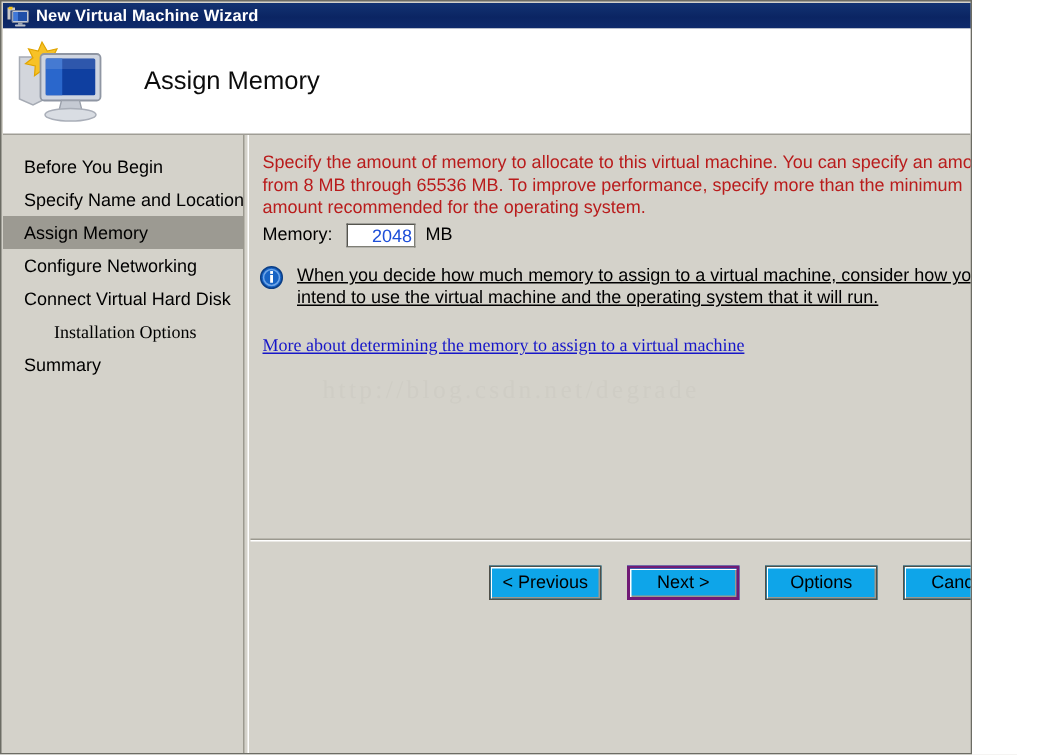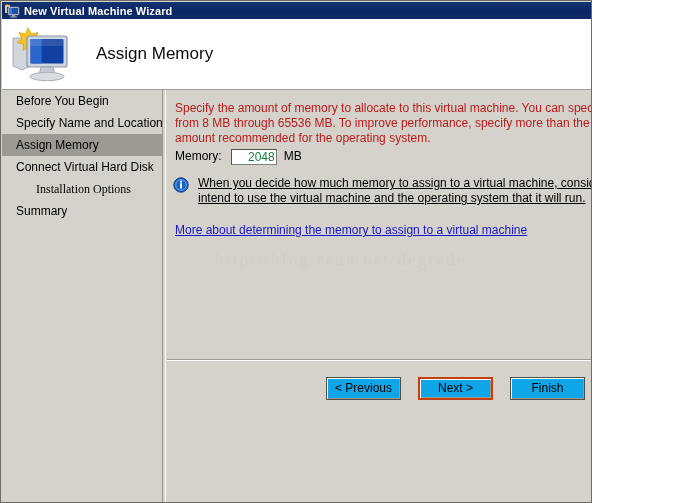--- a/index.html
+++ b/index.html
@@ -5,21 +5,21 @@
   html, body {
     margin: 0;
     padding: 0;
     background: #ffffff;
   }
   body {
     font-family: "Liberation Sans", sans-serif;
   }
   #window {
     position: relative;
-    width: 592px;
+    width: 648px;
     height: 503px;
     box-sizing: border-box;
     border: 1px solid #6c6c64;
     background: #d4d2ca;
     overflow: hidden;
   }
 
   
   #titlebar {
     position: absolute;
@@ -81,21 +81,21 @@
     margin-left: 22px;
     font-family: "Liberation Sans", sans-serif;
   }
 
   
   #sidebar {
     position: absolute;
     left: 1px; top: 89px;
     width: 160px; height: 404px;
     background: #d4d2ca;
-    padding-top: 0;
+    padding-top: 10px;
     box-sizing: border-box;
   }
   .nav-item {
     height: 22px;
     line-height: 22px;
     font-size: 12px;
     color: #000000;
     padding-left: 14px;
     white-space: nowrap;
     cursor: default;
@@ -146,21 +146,21 @@
     height: 16px;
     box-sizing: border-box;
     border: 1px solid #7f7f76;
     border-top-color: #55554e;
     border-left-color: #55554e;
     background: #ffffff;
     font-family: "Liberation Sans", sans-serif;
     font-size: 12px;
     text-align: right;
     padding: 0 1px 0 0;
-    color: #15803d;
+    color: #1d4ed8;
     outline: none;
   }
   #memory-row .mem-unit { margin-left: 7px; }
 
   #note {
     position: absolute;
     left: 6px; top: 86px;
     width: 500px;
     display: flex;
     text-decoration: underline;
@@ -178,20 +178,21 @@
     color: #000000;
   }
   #morelink {
     position: absolute;
     left: 8px; top: 133px;
     font-size: 12px;
     color: #1616c8;
     text-decoration: underline;
     cursor: pointer;
     white-space: nowrap;
+    font-family: Liberation Serif, serif;
   }
   #watermark {
     position: absolute;
     left: 48px; top: 160px;
     font-family: "Liberation Serif", serif;
     font-size: 17px;
     letter-spacing: 2.2px;
     color: #cfcdc5;
     white-space: nowrap;
     user-select: none;
@@ -225,21 +226,21 @@
     border: 1px solid #4f4f48;
     box-shadow: inset 1px 1px 0 #ffffff, inset -1px -1px 0 #9b998f;
     font-family: "Liberation Sans", sans-serif;
     font-size: 12px;
     color: #000000;
     text-align: center;
     line-height: 21px;
     cursor: default;
   }
   .btn.default {
-    border: 2px solid #c2410c;
+    border: 2px solid #701a75;
     line-height: 19px;
   }
 </style>
 </head>
 <body>
 
 <div id="window">
 
   <div id="titlebar">
     <span class="tb-icon">
@@ -276,20 +277,21 @@
         <ellipse cx="37" cy="52.5" rx="17" ry="4.2" fill="#d9dde3" stroke="#a9aeb8" stroke-width="1"></ellipse>
       </svg>
     </span>
     <span class="hdr-title">Assign Memory</span>
   </div>
 
   <div id="sidebar">
       <div class="nav-item">Before You Begin</div>
       <div class="nav-item">Specify Name and Location</div>
       <div class="nav-item active">Assign Memory</div>
+      <div class="nav-item">Configure Networking</div>
       <div class="nav-item">Connect Virtual Hard Disk</div>
       <div class="nav-item indent">Installation Options</div>
       <div class="nav-item">Summary</div>
     </div>
 
   <div id="vdiv"></div>
 
   <div id="content">
 
     <div id="body-text">Specify the amount of memory to allocate to this virtual machine. You can specify an amount from 8 MB through 65536 MB. To improve performance, specify more than the minimum amount recommended for the operating system.</div>
@@ -315,17 +317,17 @@
     <a id="morelink">More about determining the memory to assign to a virtual machine</a>
 
     <div id="watermark">http://blog.csdn.net/degrade</div>
   </div>
 
   <div id="hdiv"></div>
 
   <div id="buttonbar">
       <div class="btn">&lt; Previous</div>
       <div class="btn default">Next &gt;</div>
-      <div class="btn">Finish</div>
+      <div class="btn">Options</div>
       <div class="btn">Cancel</div>
     </div>
 
 </div>
 
 </body></html>

